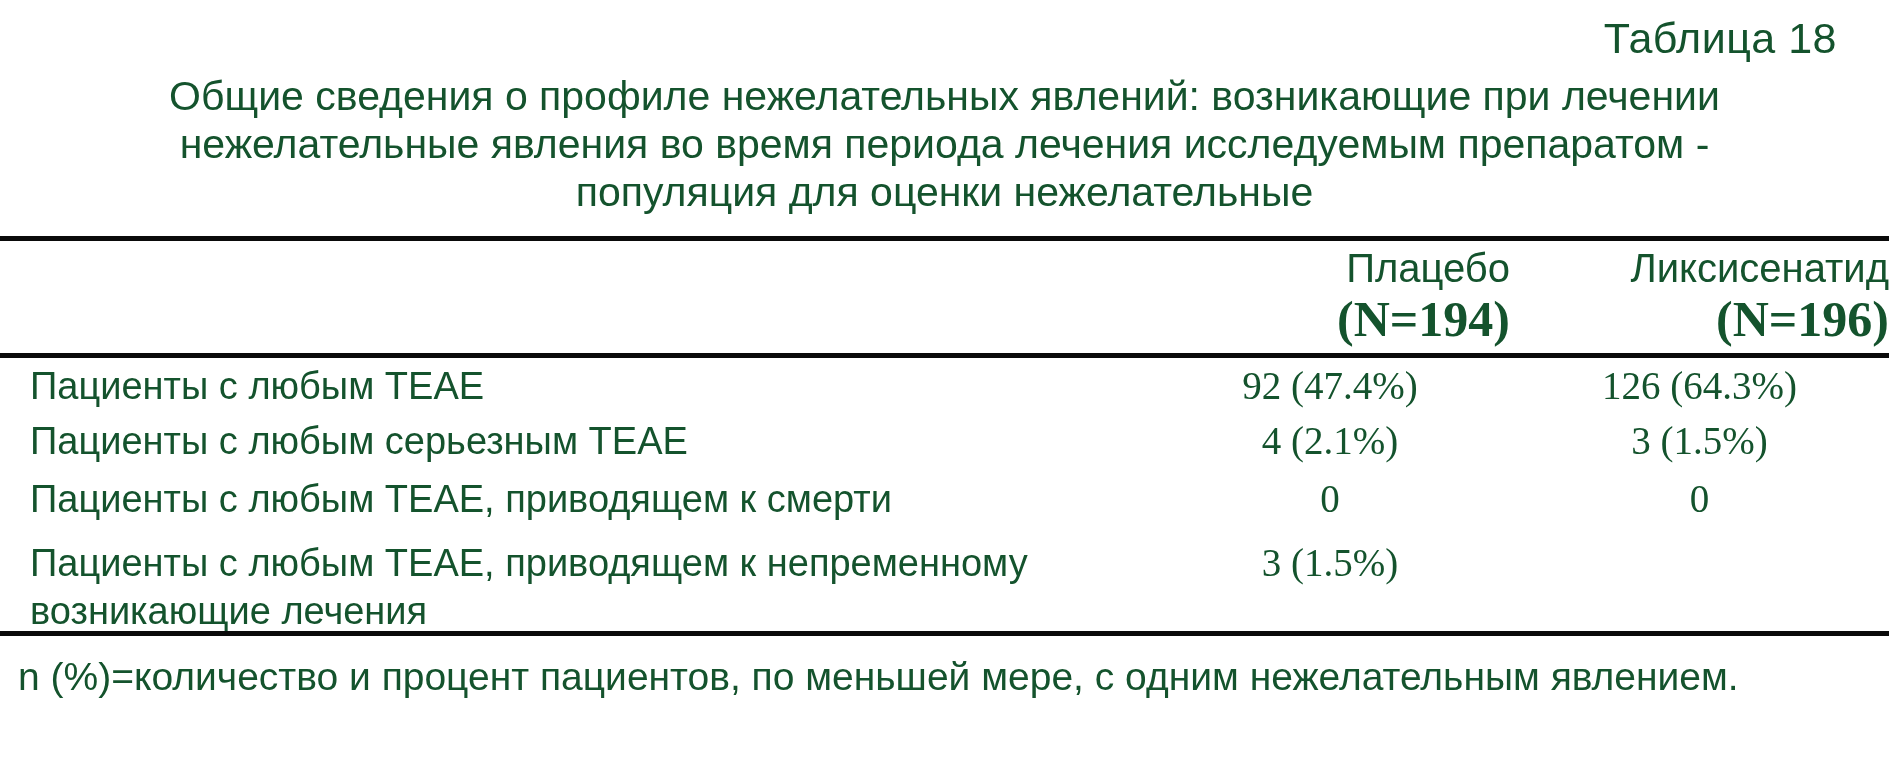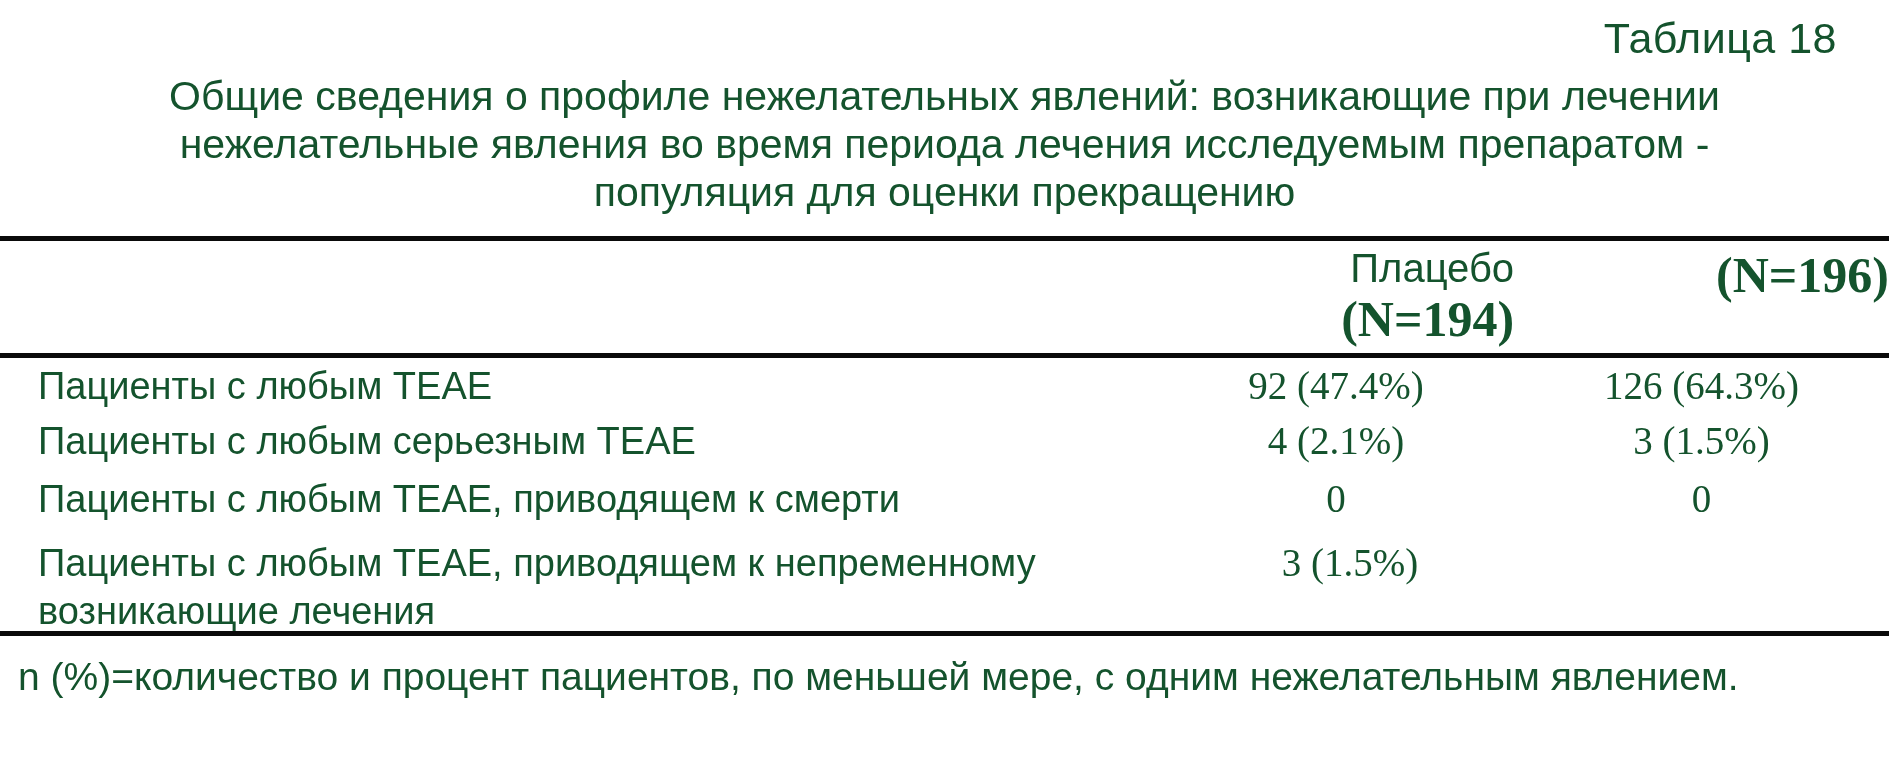--- a/index.html
+++ b/index.html
@@ -37,21 +37,21 @@
     left: 0;
     width: 100%;
     background: #0a0a0a;
   }
   .rule-1 { top: 236px; height: 5px; }
   .rule-2 { top: 353px; height: 5px; }
   .rule-3 { top: 631px; height: 5px; }
 
   
   .flex-row { display: flex; align-items: flex-start; }
-  .w-label   { width: 1150px; box-sizing: border-box; padding-left: 18px; margin-left: 20px; }
+  .w-label   { width: 1150px; box-sizing: border-box; padding-left: 30px; }
   .w-placebo { width: 360px; }
   .w-lixi    { width: 379px; }
 
   
   .header-row {
     position: absolute;
     top: 246px;
     left: 0;
     width: 100%;
   }
@@ -98,32 +98,33 @@
 </head>
 <body>
 
 <div class="page">
 
   <div class="table-label">Таблица 18</div>
 
   <div class="subtitle">
     <div>Общие сведения о профиле нежелательных явлений: возникающие при лечении</div>
     <div>нежелательные явления во время периода лечения исследуемым препаратом -</div>
-    <div>популяция для оценки прекращению</div>
+    <div>популяция для оценки нежелательные</div>
   </div>
 
   <div class="rule rule-1"></div>
 
   <div class="header-row flex-row">
     <div class="w-label"></div>
     <div class="w-placebo col-head">
       <div class="col-name">Плацебо</div>
       <div class="col-n">(N=194)</div>
     </div>
     <div class="w-lixi col-head">
+      <div class="col-name">Ликсисенатид</div>
       <div class="col-n">(N=196)</div>
     </div>
   </div>
 
   <div class="rule rule-2"></div>
 
   <div class="body-rows">
 
     <div class="flex-row row-1">
       <div class="w-label row-label">Пациенты с любым TEAE</div>

